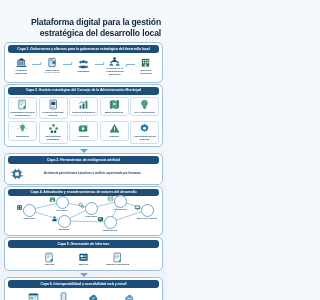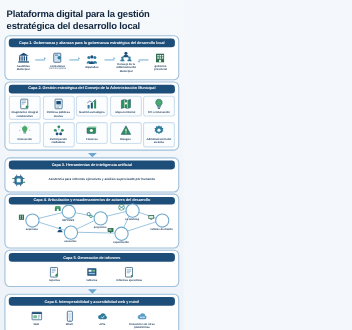--- a/index.html
+++ b/index.html
@@ -11,27 +11,27 @@
     position:relative;
   }
   .page{
     width:167px;height:300px;
     box-sizing:border-box;
     padding:4px 4px 2px 4px;
     display:flex;flex-direction:column;
     background:linear-gradient(180deg,#f6f9fc 0%,#eef3f9 100%);
   }
   .title{
-    text-align:left;
+    text-align:right;
     font-weight:bold;
     font-size:8.6px;
     line-height:10.5px;
     color:#10263f;
     letter-spacing:-0.15px;
-    margin:3px 2px 4px 2px;
+    margin:13px 2px 4px 2px;
   }
   .stack{display:flex;flex-direction:column;gap:0;flex:1;}
 
   
   .layer{
     border:0.7px solid #9fc0da;
     border-radius:5px;
     background:#ffffff;
     box-sizing:border-box;
     padding:0;

